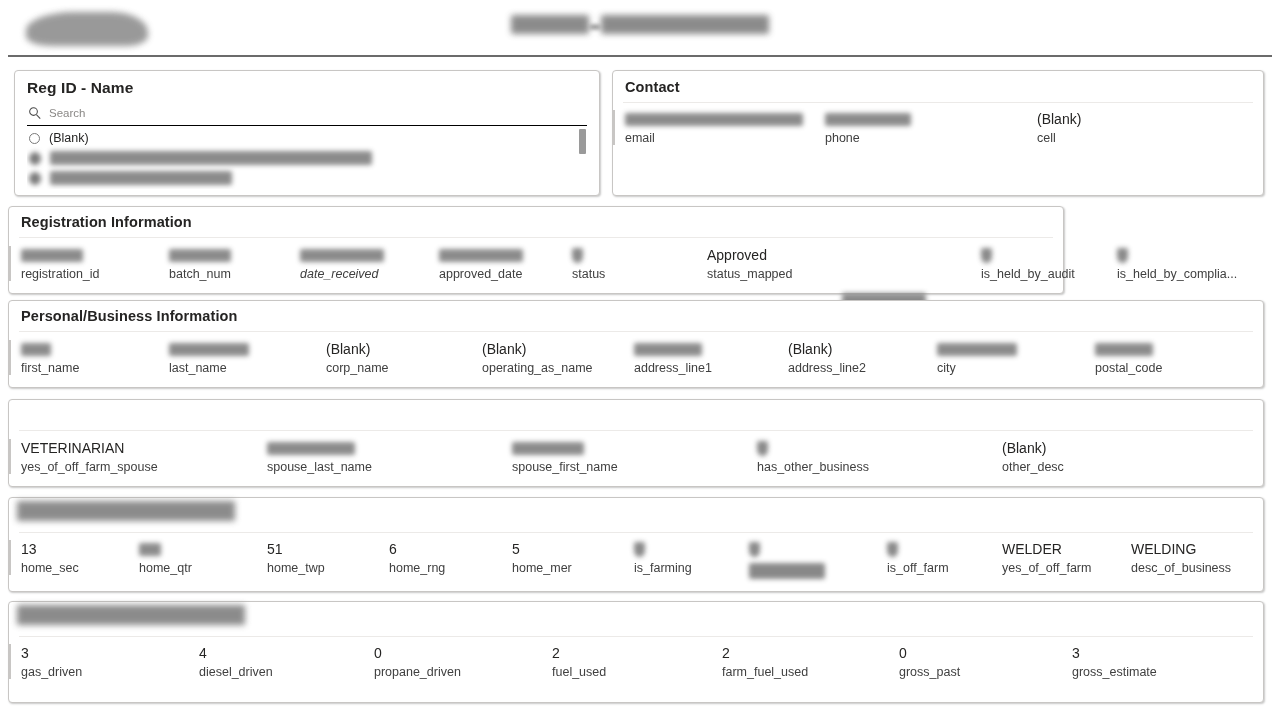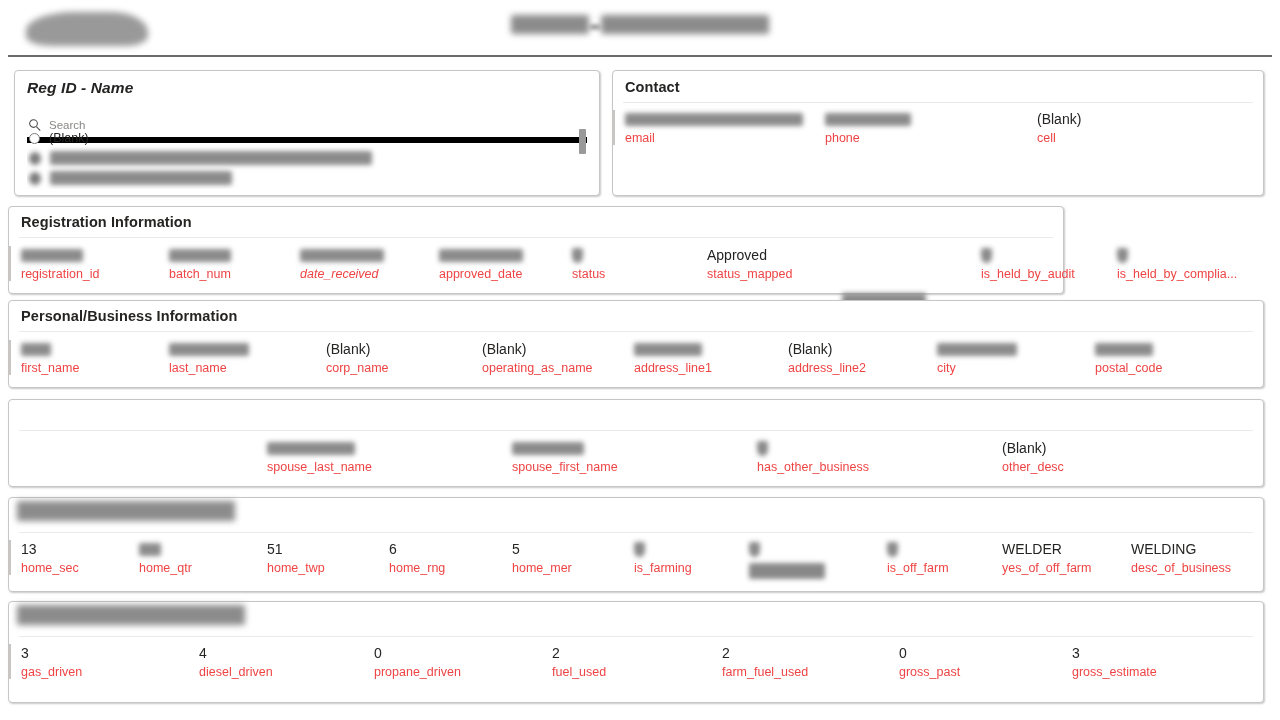--- a/index.html
+++ b/index.html
@@ -114,28 +114,28 @@
     position: absolute;
     left: 10px;
     right: 10px;
     top: 30px;
     height: 1px;
     background: #eceae8;
   }
 
   
   #slicer { left: 14px; top: 70px; width: 586px; height: 126px; }
-  #slicer .panel-title { top: 8px; font-size: 15.5px; font-style: italic; }
+  #slicer .panel-title { top: 8px; font-size: 15.5px; }
   .slicer-search {
     position: absolute;
     left: 12px;
-    top: 45px;
+    top: 33px;
     right: 12px;
     height: 21px;
-    border-bottom: 6px solid #000000;
+    border-bottom: 1px solid #000000;
   }
   .search-icon {
     position: absolute;
     left: 1px;
     top: 2px;
     width: 14px;
     height: 14px;
   }
   .search-placeholder {
     position: absolute;
@@ -217,21 +217,21 @@
   .card-value {
     font-size: 14px;
     color: #252423;
     white-space: nowrap;
     height: 19px;
     line-height: 19px;
   }
   .card-value .redact { margin-top: 3px; }
   .card-label {
     font-size: 12.5px;
-    color: #ef4444;
+    color: #404040;
     white-space: nowrap;
     margin-top: 2px;
   }
 
   .blob {
     background: #7c7c7c;
     filter: blur(2.4px);
     opacity: .9;
   }
   .blob-check {
@@ -392,20 +392,24 @@
       </div>
       <div class="card" style="left: 1086px;">
         <div class="card-value"><span class="redact" style="display: inline-block; width: 58px;"></span></div>
         <div class="card-label">postal_code</div>
       </div>
     </div>
   </div>
 <div class="panel" id="spouse">
     <div class="panel-sep"></div>
     <div class="card-row">
+      <div class="card first" style="left: 0px;">
+        <div class="card-value">VETERINARIAN</div>
+        <div class="card-label">yes_of_off_farm_spouse</div>
+      </div>
       <div class="card" style="left: 258px;">
         <div class="card-value"><span class="redact" style="display: inline-block; width: 88px;"></span></div>
         <div class="card-label">spouse_last_name</div>
       </div>
       <div class="card" style="left: 748px;">
         <div class="card-value"><span class="blob blob-check" style="display: inline-block;"></span></div>
         <div class="card-label">has_other_business</div>
       </div>
       <div class="card" style="left: 503px;">
         <div class="card-value"><span class="redact" style="display: inline-block; width: 72px;"></span></div>

